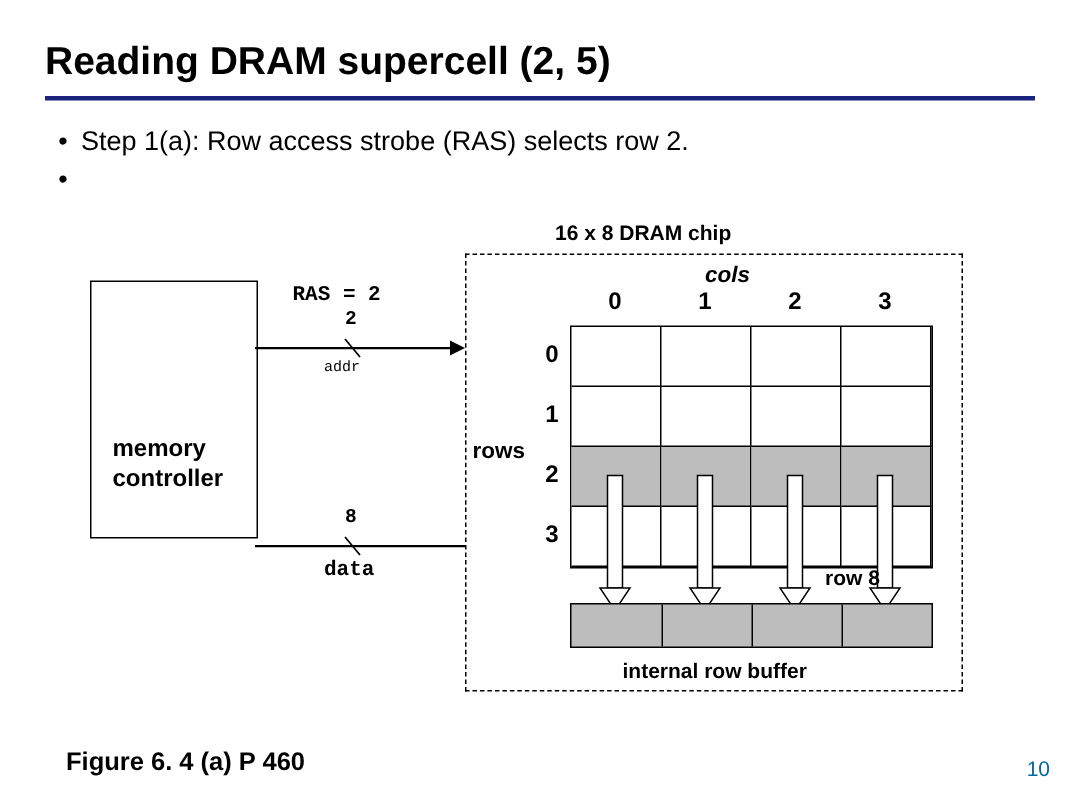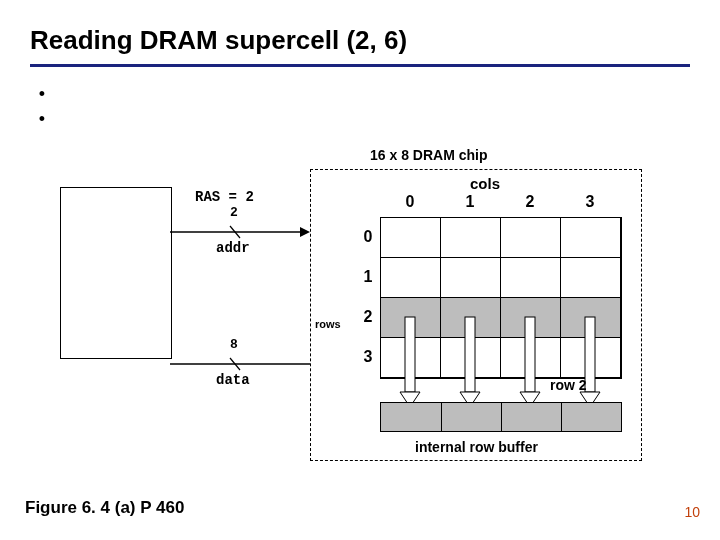--- a/index.html
+++ b/index.html
@@ -59,27 +59,27 @@
     top: 22px;
     width: 330px;
     height: 290px;
     border: 1px dashed #000;
   }
   .cols-label {
     left: 410px;
     top: 28px;
     font-size: 15px;
     font-weight: bold;
+    font-style: italic;
   }
   .rows-label {
     left: 255px;
     top: 145px;
-    font-size: 11px;
-    font-weight: bold;
-    margin-top: 26px;
+    font-size: 15px;
+    font-weight: bold;
   }
   
   .grid {
     left: 320px;
     top: 70px;
     width: 240px;
     height: 160px;
     border: 1px solid #000;
   }
   .grid .cell {
@@ -158,64 +158,65 @@
     left: 170px;
     top: 58px;
     font-family: "Courier New", monospace;
     font-size: 13px;
     font-weight: bold;
   }
   .addr-label {
     left: 156px;
     top: 93px;
     font-family: "Courier New", monospace;
-    font-size: 14px;
-    font-weight: bold;
+    font-size: 10px;
+    font-weight: normal;
   }
   .data-bits {
     left: 170px;
     top: 190px;
     font-family: "Courier New", monospace;
     font-size: 13px;
     font-weight: bold;
   }
   .data-label {
     left: 156px;
     top: 225px;
     font-family: "Courier New", monospace;
     font-size: 14px;
     font-weight: bold;
   }
   .figcap {
     position: absolute;
-    left: 25px;
+    left: 44px;
     bottom: 22px;
     font-size: 17px;
     font-weight: bold;
   }
   .pagenum {
     position: absolute;
     right: 20px;
     bottom: 20px;
     font-family: Arial, sans-serif;
     font-size: 14px;
-    color: #c2410c;
+    color: #0369a1;
   }
 </style>
 </head>
 <body>
 
 <div class="slide">
 
-  <div class="title">Reading DRAM supercell (2, 6)</div>
+  <div class="title">Reading DRAM supercell (2, 5)</div>
   <hr class="rule">
 
   <div class="bullets">
     <div class="bullet">
       <div class="dot">•</div>
+      <div>Step 1(a): Row access strobe (RAS) selects row 2.</div>
     </div>
     <div class="bullet">
       <div class="dot">•</div>
     </div>
   </div>
 
   <div class="diagram">
 
     <div class="chip-label">16 x 8 DRAM chip</div>
     <div class="chip-box"></div>
@@ -279,24 +280,28 @@
           <rect x="10" y="20" width="10" height="75" fill="#fff" stroke="#000"></rect>
           <polygon points="5,95 25,95 15,110" fill="#fff" stroke="#000"></polygon>
         </svg>
     </div>
 
     <div class="row-buffer">
       <div class="sep" style="left:60px"></div>
       <div class="sep" style="left:120px"></div>
       <div class="sep" style="left:180px"></div>
     </div>
-    <div class="row2-label">row 2</div>
+    <div class="row2-label">row 8</div>
     <div class="rb-label">internal row buffer</div>
 
     <div class="mc-box"></div>
+    <div class="mc-text">
+      <span>memory</span><br>
+      <span>controller</span>
+    </div>
 
     <div style="left:110px;top:78px">
       <svg width="140" height="14">
         <line x1="0" y1="7" x2="130" y2="7" stroke="#000" stroke-width="1.5"></line>
         <polygon points="130,2 140,7 130,12" fill="#000"></polygon>
 
         <line x1="60" y1="1" x2="70" y2="13" stroke="#000" stroke-width="1.2"></line>
       </svg>
     </div>
     <div style="left:110px;top:210px">

